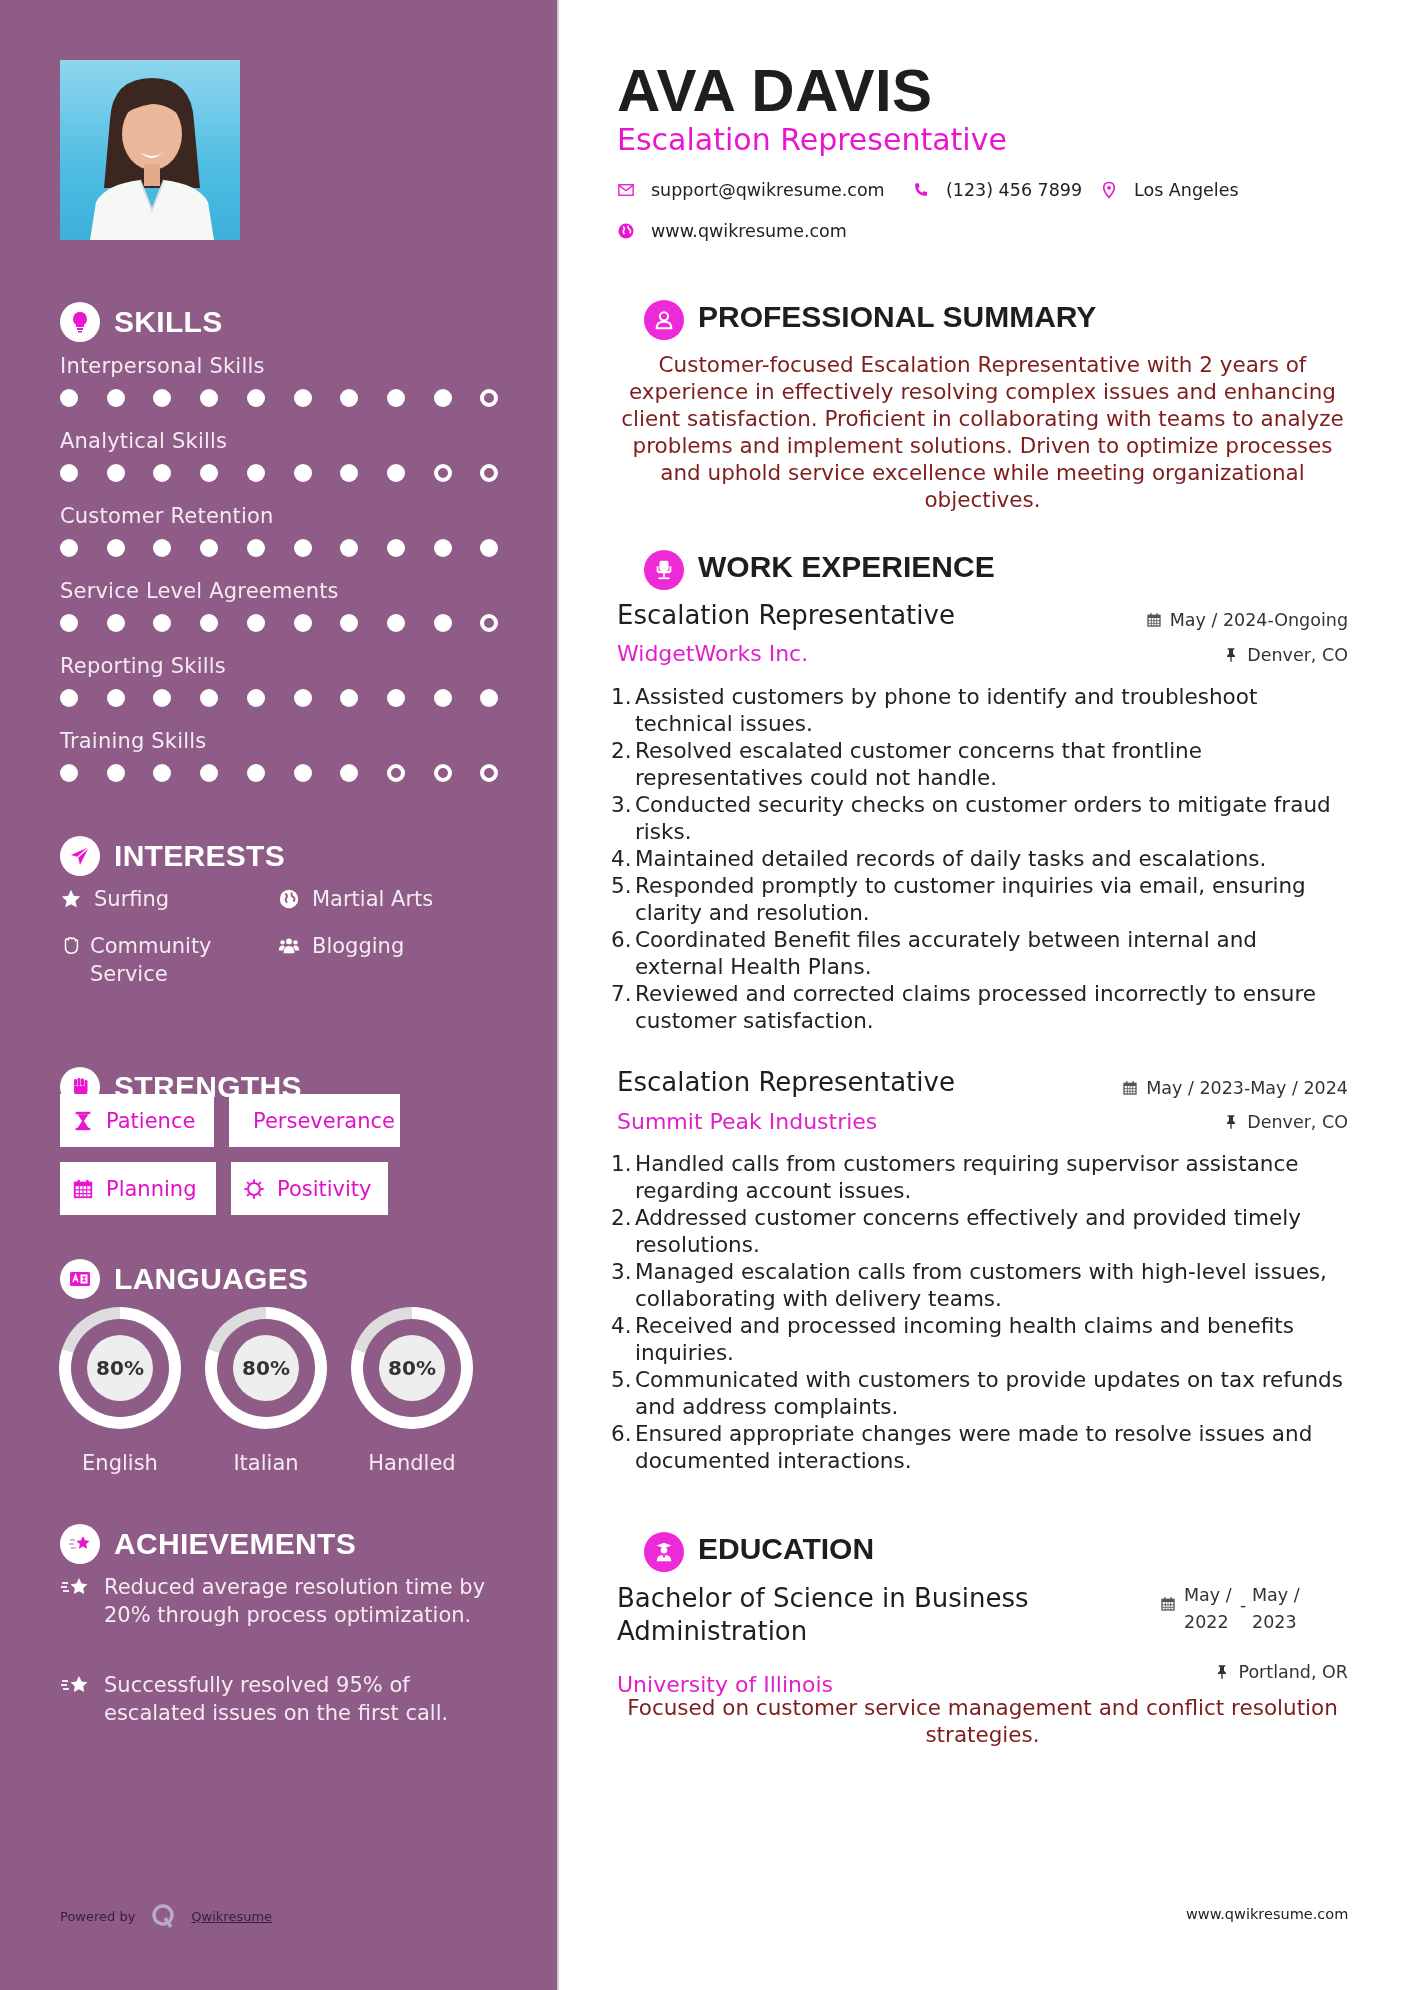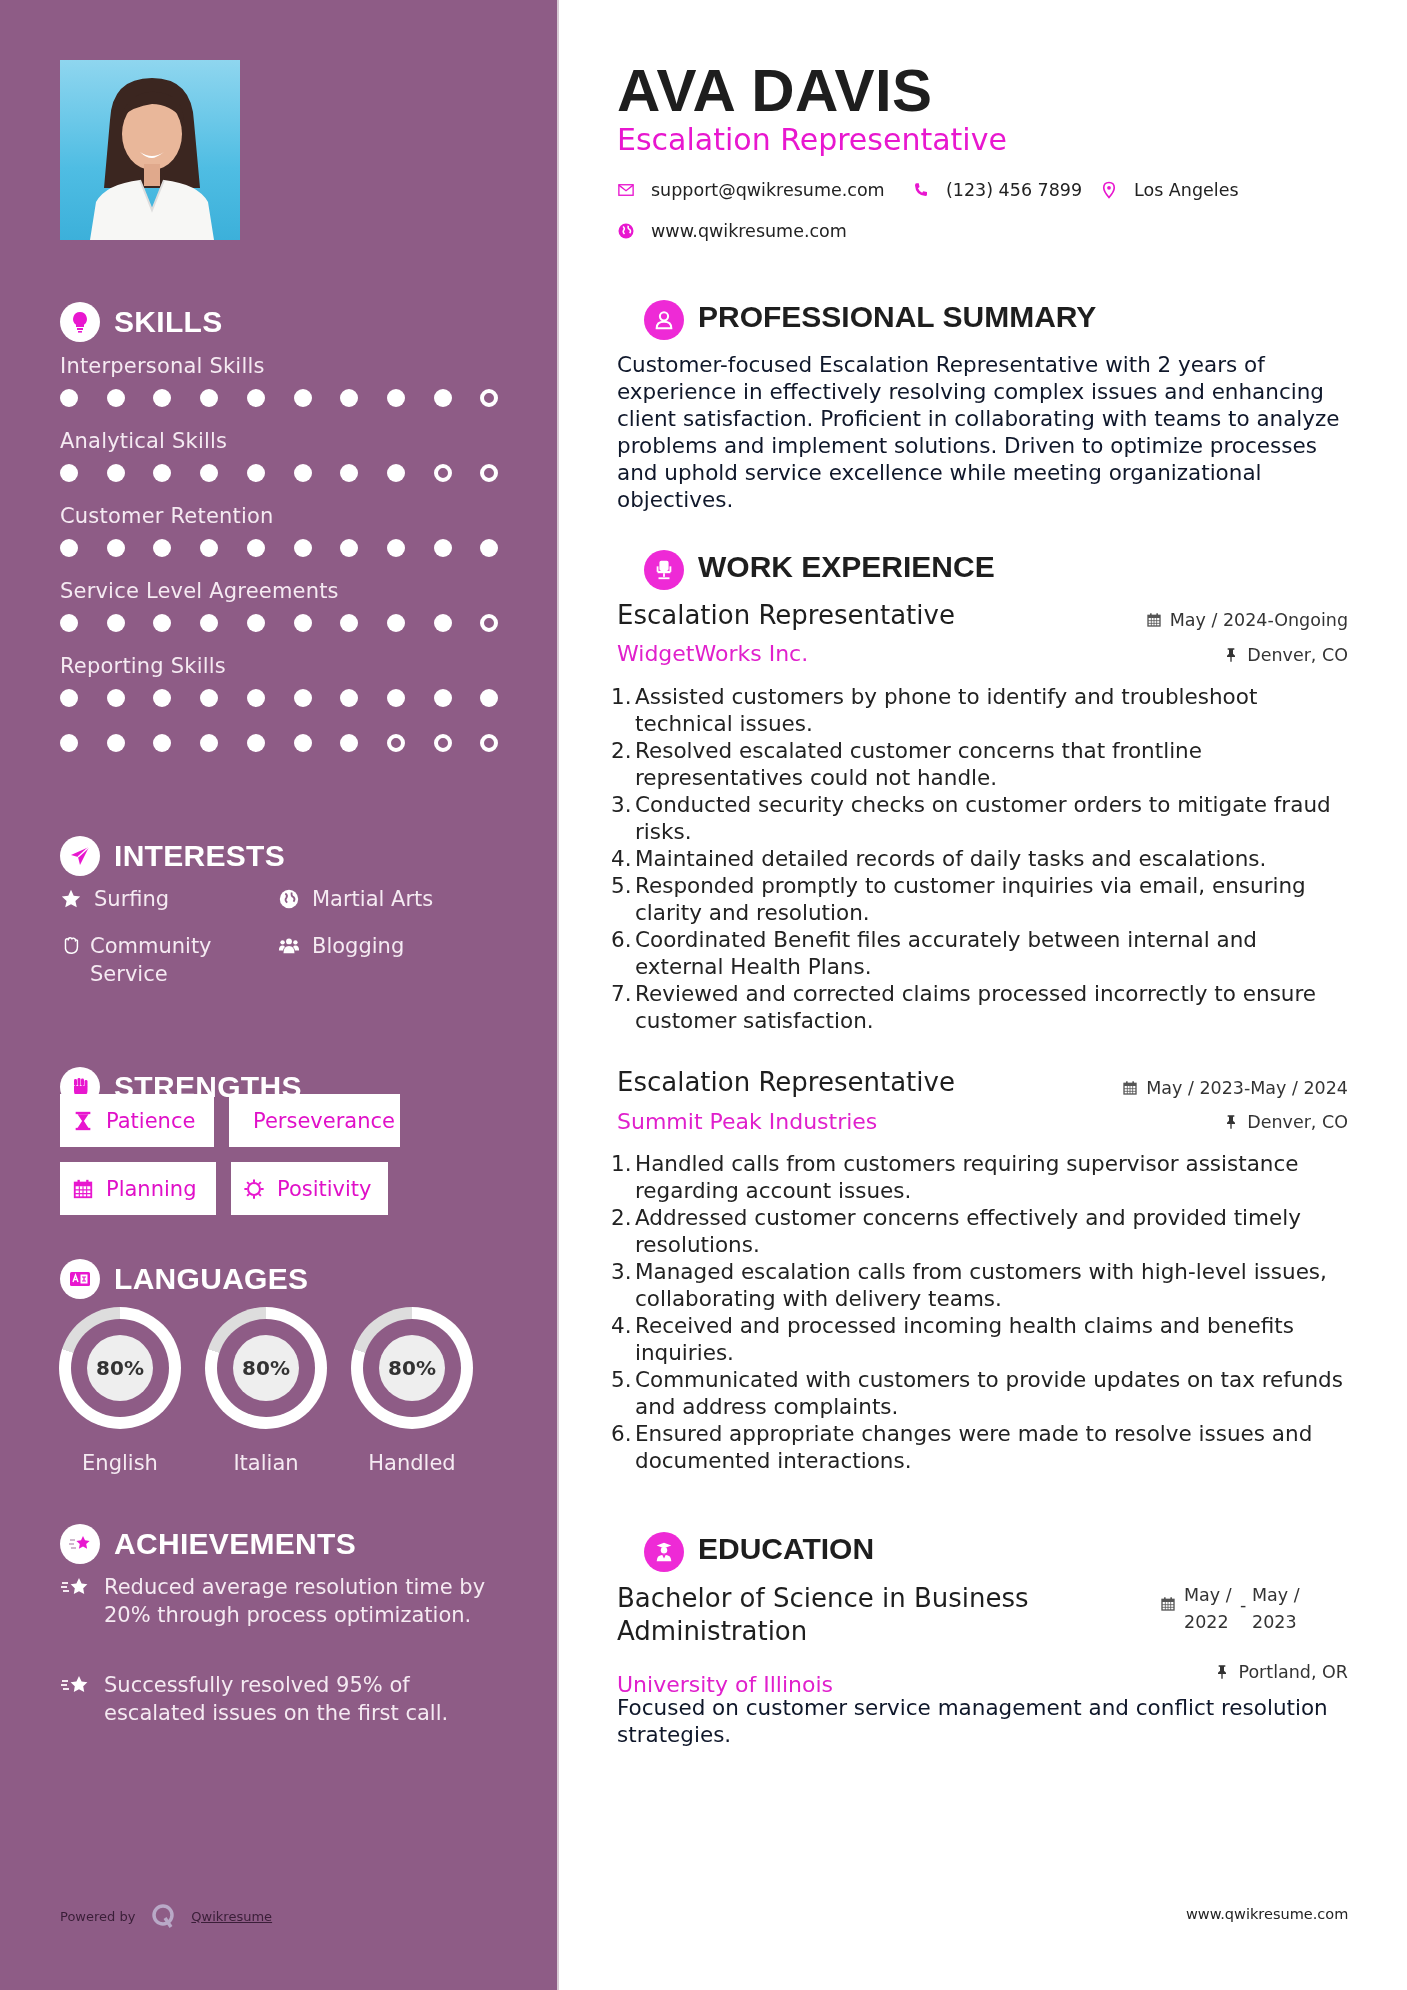--- a/index.html
+++ b/index.html
@@ -50,21 +50,21 @@
     .name { position: absolute; left: 617px; top: 56px; font-family: "Liberation Sans", sans-serif; font-weight: bold; font-size: 60px; color: #1e1e1e; letter-spacing: 0.5px; text-align: right; }
     .role { position: absolute; left: 617px; top: 122px; font-size: 30px; color: #e817cf; }
     .contact { position: absolute; display: flex; align-items: center; font-size: 17.5px; color: #222; }
     .contact svg { width: 18px; height: 18px; margin-right: 16px; }
 
     .rhead { position: absolute; left: 644px; display: flex; height: 42px; }
     .rhead .sec-icon { background: #ee2ad6; }
     .rhead .sec-icon svg { width: 22px; height: 22px; }
     .rhead .rtitle { margin-left: 14px; font-family: "Liberation Sans", sans-serif; font-weight: bold; font-size: 30px; color: #1e1e1e; }
 
-    .para { position: absolute; left: 617px; width: 731px; font-size: 21.5px; line-height: 27px; color: #0f172a; }
+    .para { position: absolute; left: 617px; width: 731px; font-size: 21.5px; line-height: 27px; color: #7f1d1d; text-align: center; }
     .job-title { position: absolute; left: 617px; font-size: 26px; color: #1e1e1e; }
     .company { position: absolute; left: 617px; font-size: 22px; color: #e020cc; }
     .meta { position: absolute; right: 59px; display: flex; align-items: center; font-size: 17.5px; color: #333; }
     .meta svg { width: 16px; height: 16px; margin-right: 8px; }
 
     ol.duties { position: absolute; left: 617px; width: 731px; list-style: none; font-size: 21.5px; line-height: 27px; color: #222; }
     ol.duties li { position: relative; padding-left: 18px; }
     ol.duties li .num { position: absolute; left: -6px; }
 
     .edu-dates { position: absolute; left: 1160px; top: 1582px; display: flex; align-items: flex-start; font-size: 17.5px; color: #333; line-height: 27px; }
@@ -173,20 +173,21 @@
         <span class="dot on" style="left: 140.1px;"></span>
         <span class="dot on" style="left: 186.8px;"></span>
         <span class="dot on" style="left: 233.5px;"></span>
         <span class="dot on" style="left: 280.2px;"></span>
         <span class="dot on" style="left: 326.9px;"></span>
         <span class="dot on" style="left: 373.6px;"></span>
         <span class="dot on" style="left: 420.3px;"></span>
       </div>
     </div>
     <div class="skill" style="top: 726px;">
+      <div class="skill-label">Training Skills</div>
       <div class="dots">
         <span class="dot on" style="left: 0px;"></span>
         <span class="dot on" style="left: 46.7px;"></span>
         <span class="dot on" style="left: 93.4px;"></span>
         <span class="dot on" style="left: 140.1px;"></span>
         <span class="dot on" style="left: 186.8px;"></span>
         <span class="dot on" style="left: 233.5px;"></span>
         <span class="dot on" style="left: 280.2px;"></span>
         <span class="dot off" style="left: 326.9px;"></span>
         <span class="dot off" style="left: 373.6px;"></span>

